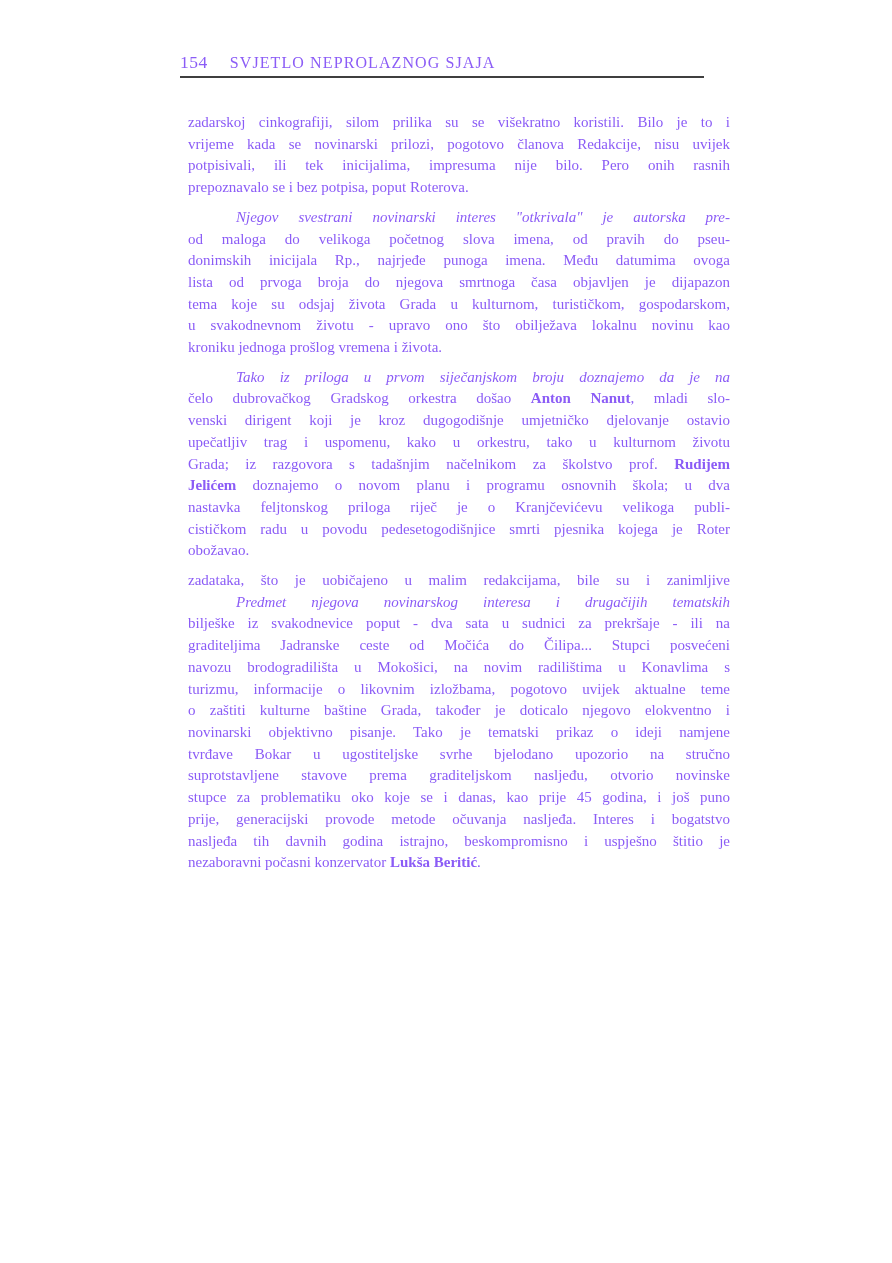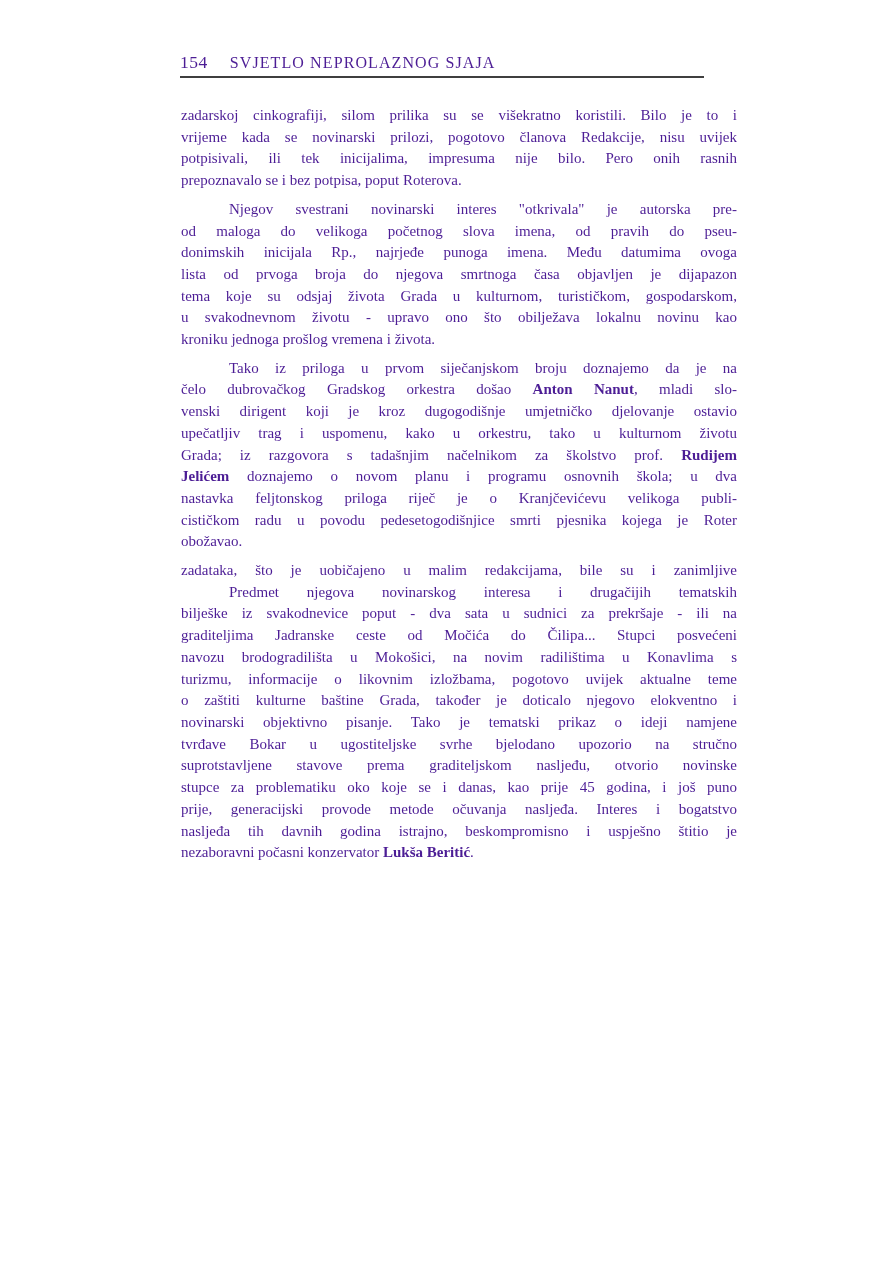--- a/index.html
+++ b/index.html
@@ -6,21 +6,21 @@
     margin: 0;
     padding: 0;
     background: #ffffff;
   }
   .page {
     position: relative;
     width: 892px;
     height: 1263px;
     background: #ffffff;
     font-family: "Liberation Serif", "DejaVu Serif", serif;
-    color: #4c1d95;
+    color: #8b5cf6;
     overflow: hidden;
   }
   .header {
     position: absolute;
     left: 180px;
     top: 52px;
     width: 524px;
     border-bottom: 2px solid #3f3f3f;
     padding-bottom: 3px;
     line-height: 20px;
@@ -37,37 +37,38 @@
   }
   .body-text {
     position: absolute;
     left: 180px;
     top: 104px;
     width: 558px;
     font-size: 15px;
     line-height: 21.7px;
   }
   .paragraph {
-    margin: 1px;
+    margin: 8px;
   }
   .paragraph + .paragraph {
     margin-top: 7px;
   }
   .line {
     text-align: justify;
     text-align-last: justify;
     white-space: normal;
   }
   .line.last {
     text-align: center;
     text-align-last: left;
     font-family: Liberation Serif, serif;
   }
   .line.indent {
     text-indent: 48px;
+    font-style: italic;
   }
   .bold {
     font-weight: bold;
   }
 </style>
 </head>
 <body>
 
 <div class="page">
   <div class="header">

